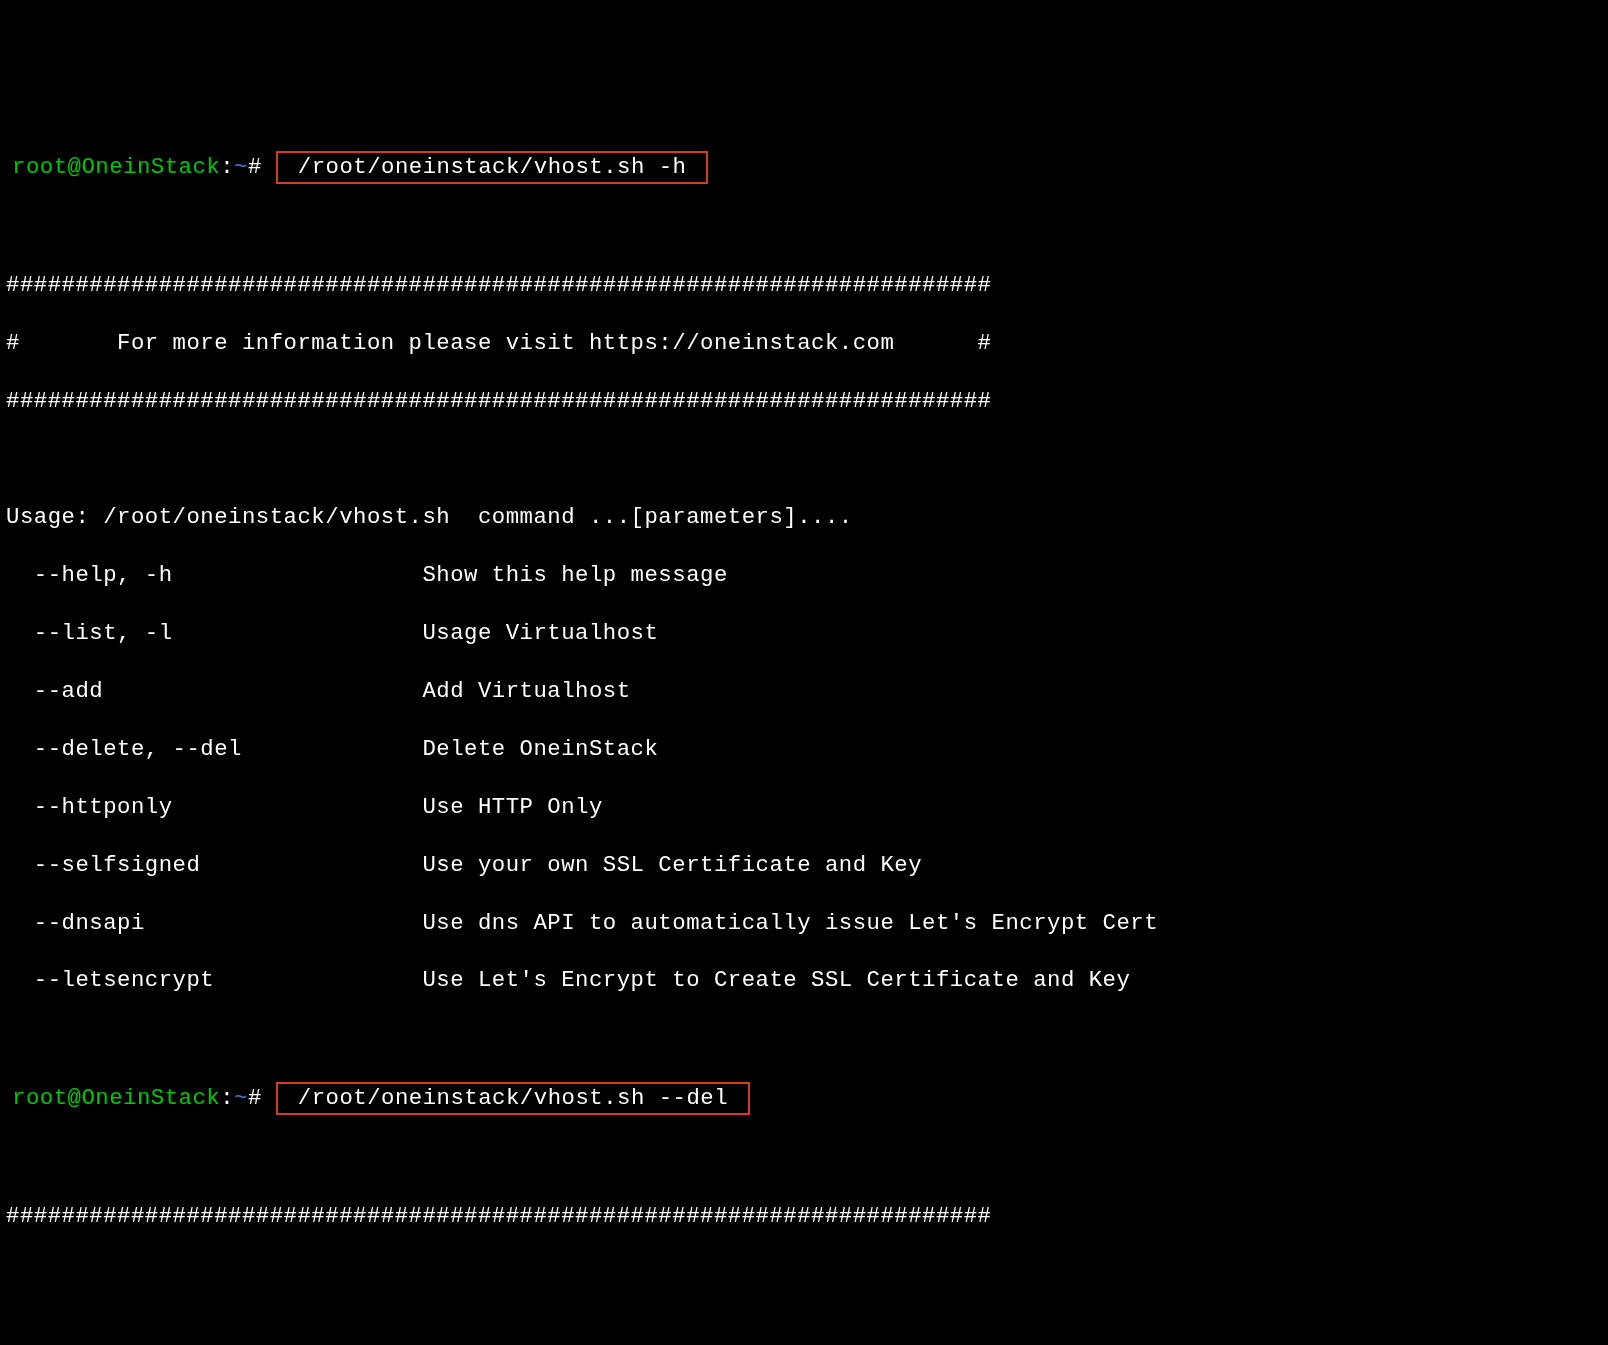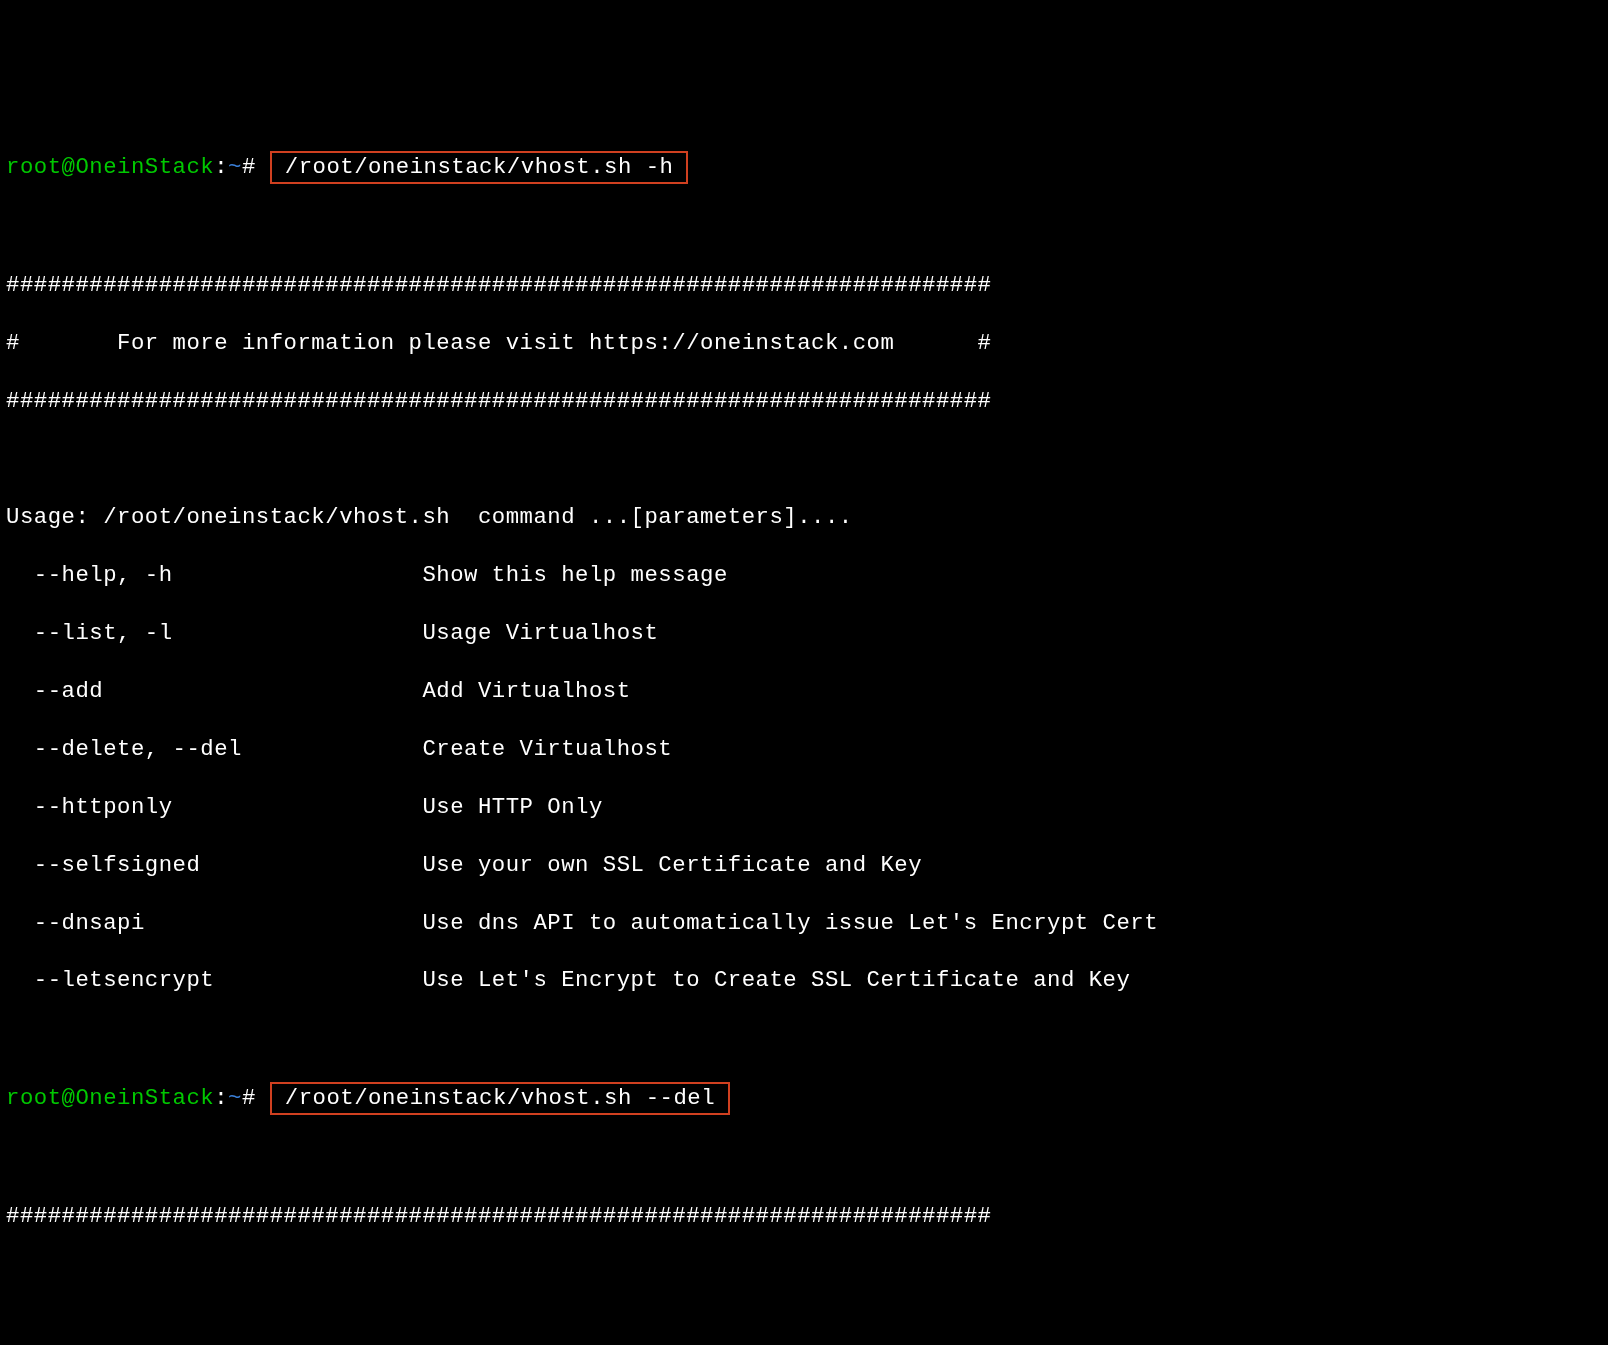--- a/index.html
+++ b/index.html
@@ -6,46 +6,46 @@
     body {
       background: #000;
       font-family: "Courier New", Courier, monospace;
       font-size: 22.3px;
       line-height: 1.3;
       color: #fff;
       padding: 6px;
       white-space: pre;
       letter-spacing: 0.5px;
     }
-    .green { color: #00c800; }
+    .green { color: #00c800; margin-left: 6px; }
     .blue { color: #3a7fd8; }
     .white { color: #ffffff; }
     .redbox {
       border: 2px solid #d04020;
-      padding: 0 13px;
+      padding: 0 20px;
       display: inline-block;
     }
   </style>
 </head>
 <body>
 
 
 
 <div>
 <div><span class="green">root@OneinStack</span><span class="white">:</span><span class="blue">~</span><span class="white">#</span> <span class="redbox">/root/oneinstack/vhost.sh -h</span></div>
 <div>&nbsp;</div>
 <div>#######################################################################</div>
 <div>#       For more information please visit https://oneinstack.com      #</div>
 <div>#######################################################################</div>
 <div>&nbsp;</div>
 <div>Usage: /root/oneinstack/vhost.sh  command ...[parameters]....</div>
 <div>  --help, -h                  Show this help message</div>
 <div>  --list, -l                  Usage Virtualhost</div>
 <div>  --add                       Add Virtualhost</div>
-<div>  --delete, --del             Create Virtualhost</div>
+<div>  --delete, --del             Delete OneinStack</div>
 <div>  --httponly                  Use HTTP Only</div>
 <div>  --selfsigned                Use your own SSL Certificate and Key</div>
 <div>  --dnsapi                    Use dns API to automatically issue Let's Encrypt Cert</div>
 <div>  --letsencrypt               Use Let's Encrypt to Create SSL Certificate and Key</div>
 <div>&nbsp;</div>
 <div><span class="green">root@OneinStack</span><span class="white">:</span><span class="blue">~</span><span class="white">#</span> <span class="redbox">/root/oneinstack/vhost.sh --del</span></div>
 <div>&nbsp;</div>
 <div>#######################################################################</div>
 
 

